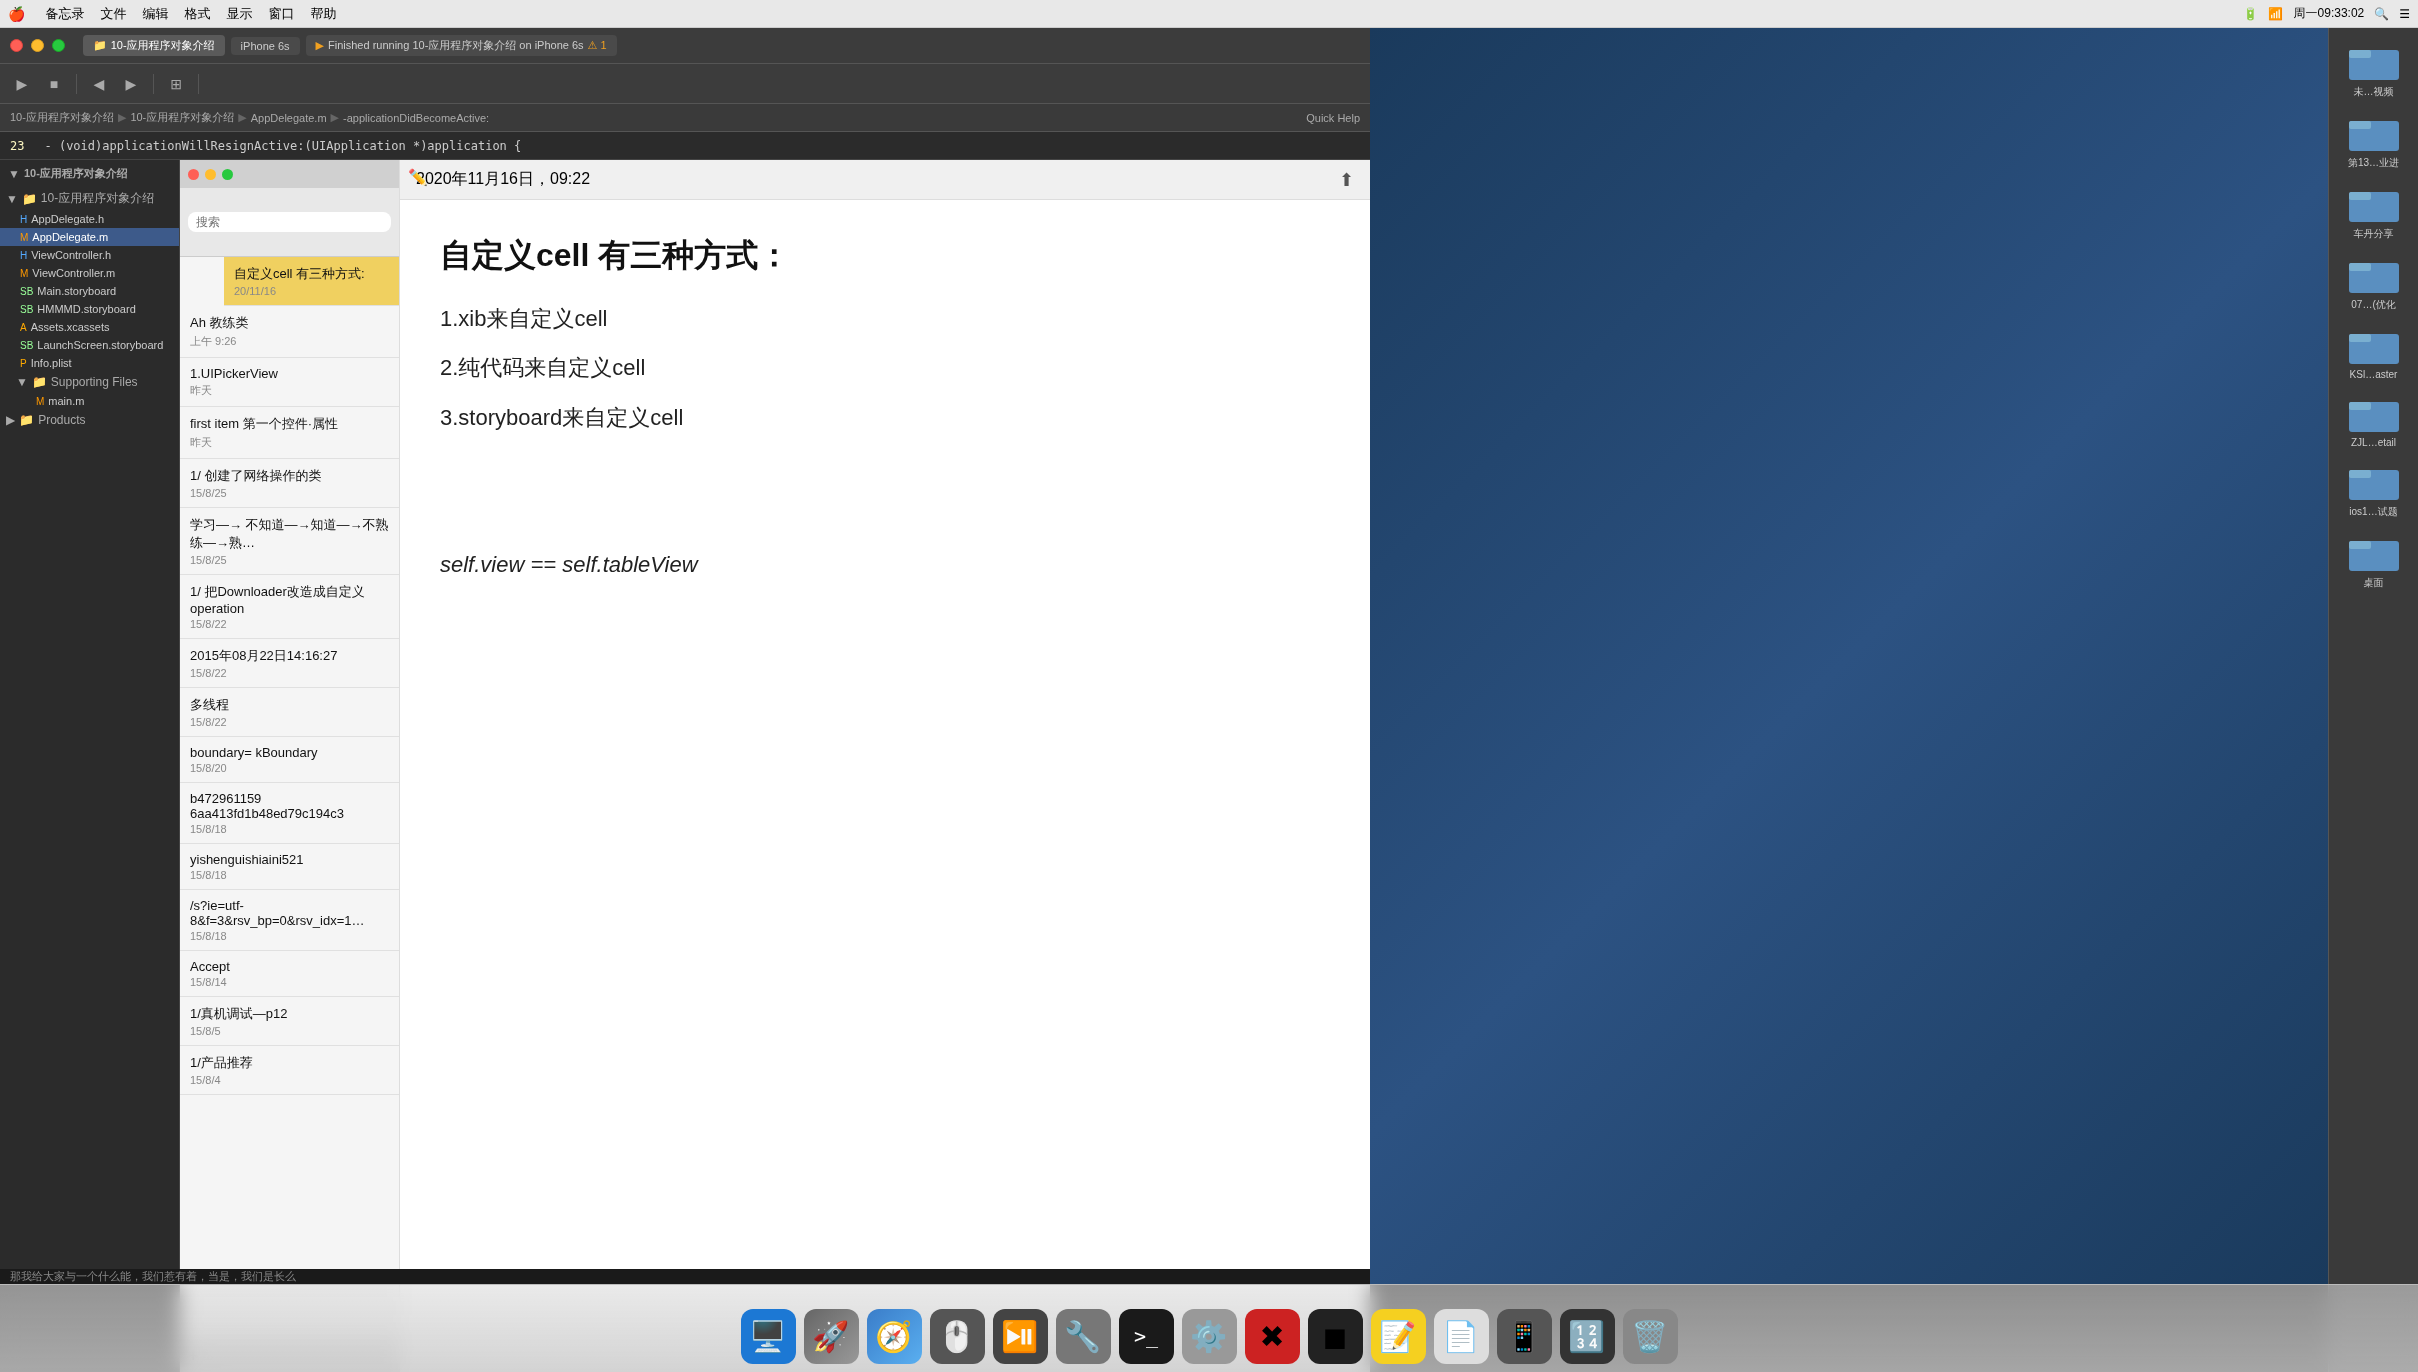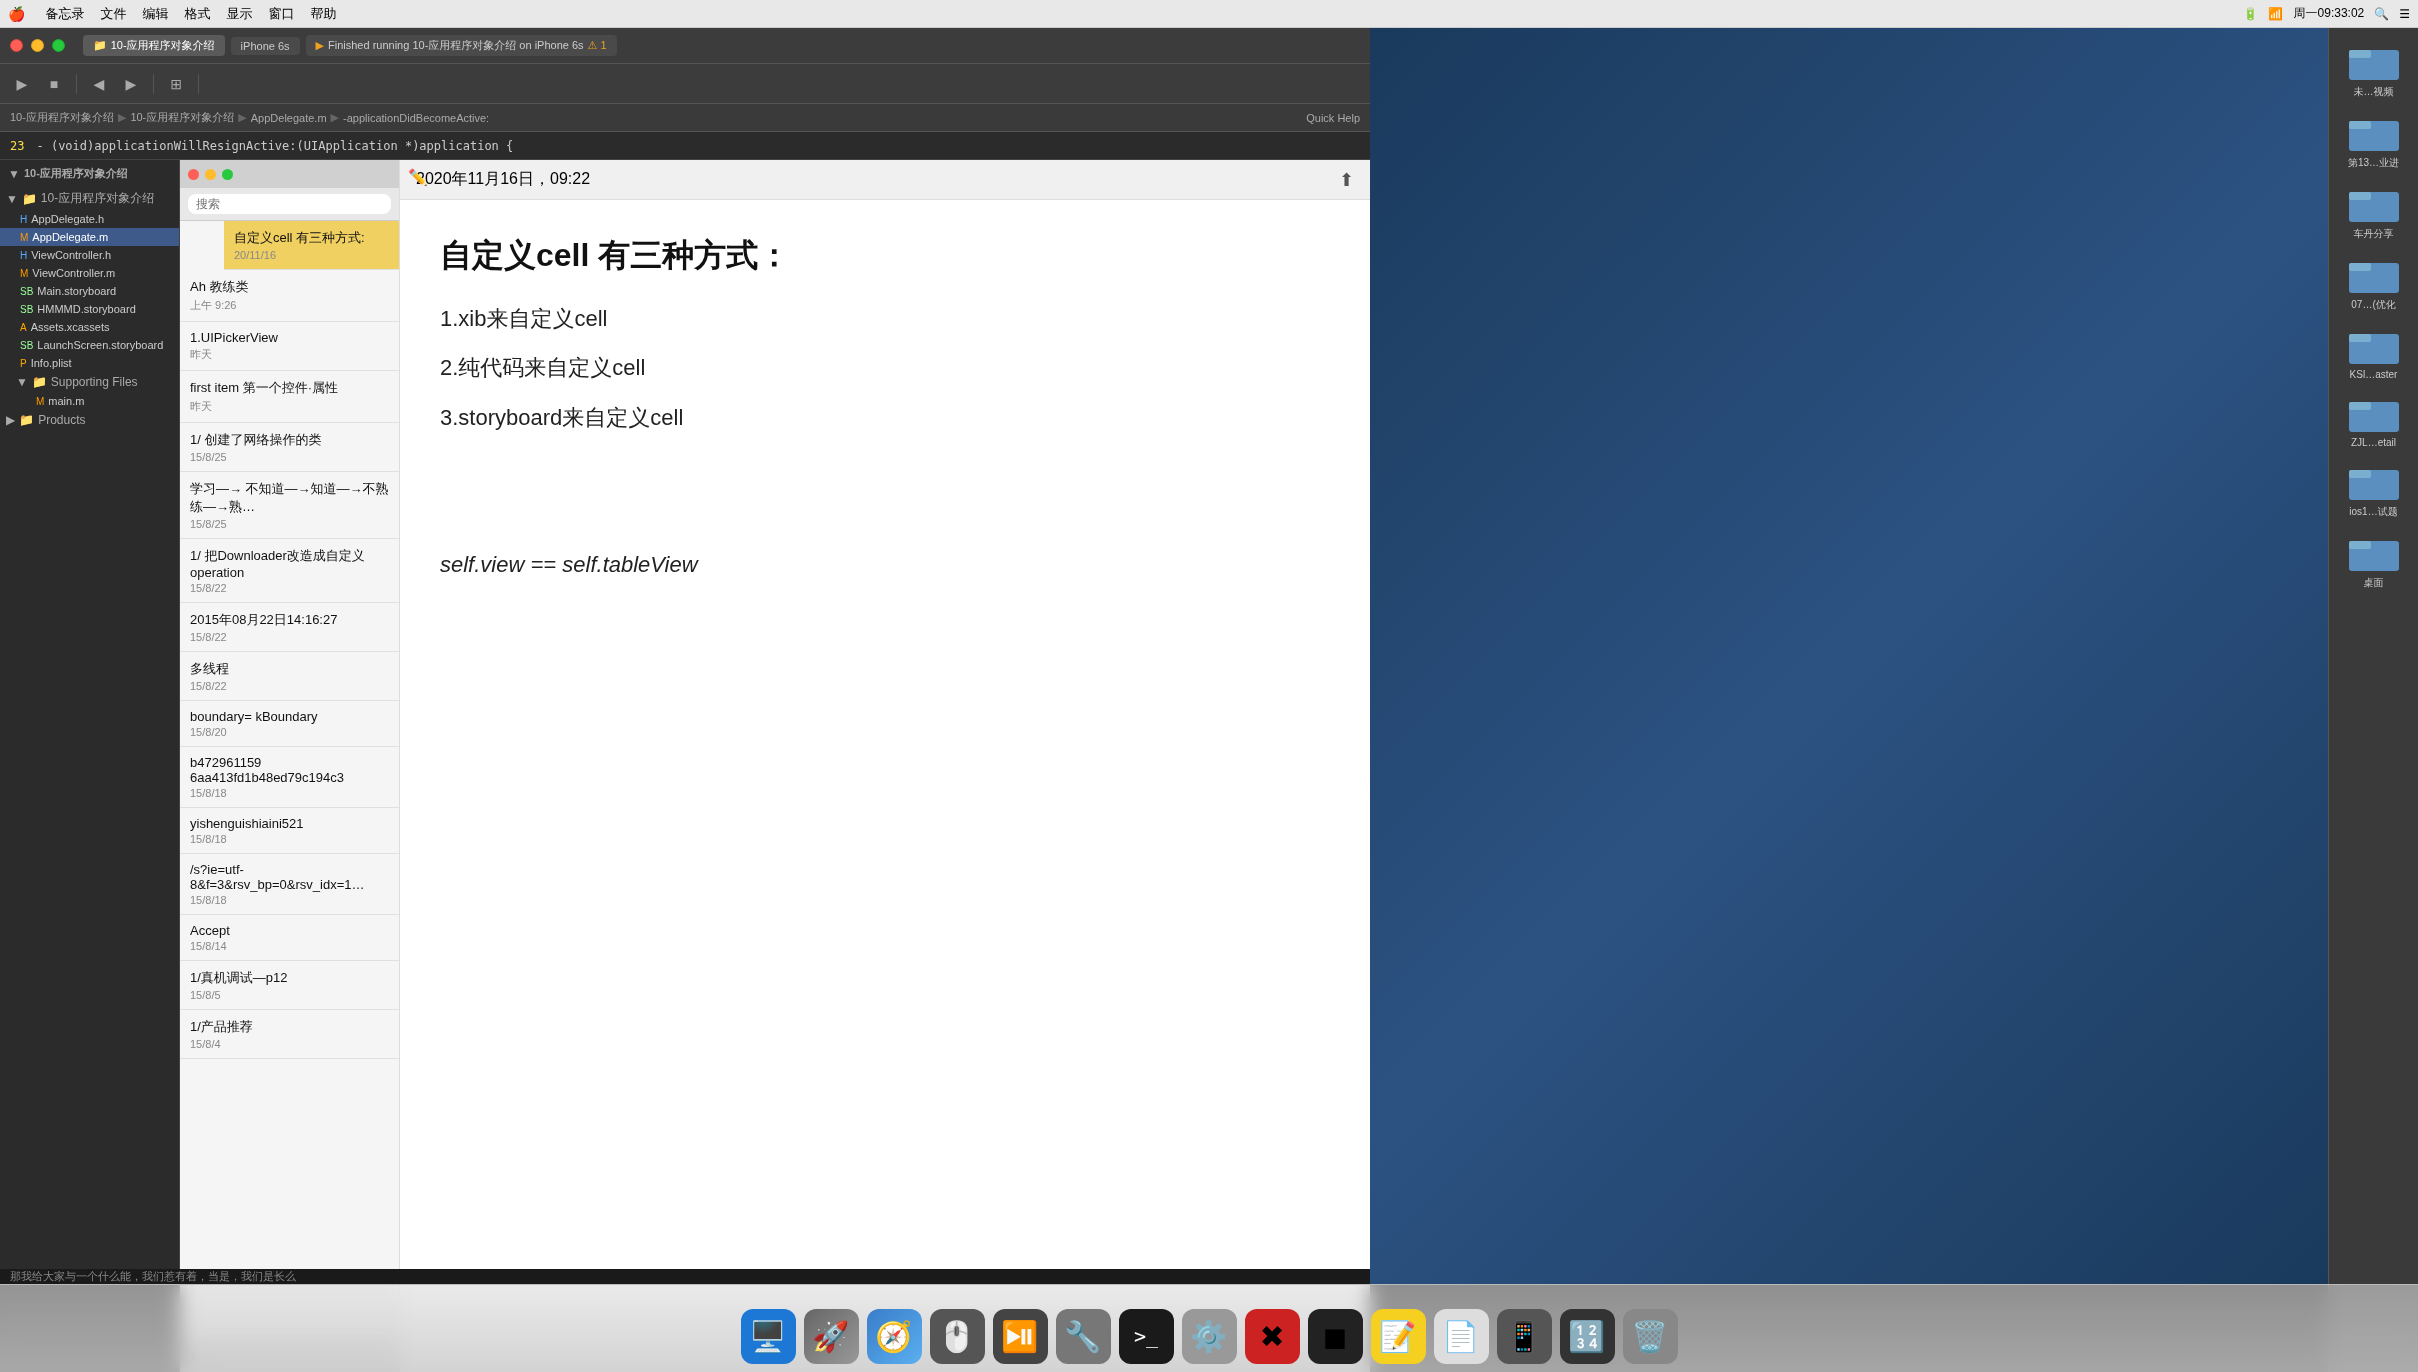--- a/index.html
+++ b/index.html
@@ -128,21 +128,21 @@
       height: 28px;
       background: #2b2b2b;
       display: flex;
       align-items: center;
       padding: 0 10px;
       font-size: 12px;
       color: #ccc;
       font-family: "Menlo", monospace;
       border-bottom: 1px solid #444;
     }
-    .line-num { color: #fde047; margin-right: 12px; }
+    .line-num { color: #fef9c3; margin-right: 20px; }
 
     
     .content-area {
       display: flex;
       flex: 1;
       overflow: hidden;
     }
 
     
     .file-nav {
@@ -204,21 +204,21 @@
       align-items: center;
       padding: 0 8px;
       gap: 6px;
     }
     .notes-traffic { width: 11px; height: 11px; border-radius: 50%; }
     .notes-red { background: #ff5f56; }
     .notes-yellow { background: #ffbd2e; }
     .notes-green { background: #27c93f; }
 
     .notes-search {
-      padding: 6px 8px;
+      padding: 24px 8px;
       background: #e8e8e8;
       border-bottom: 1px solid #ccc;
     }
     .notes-search input {
       width: 100%;
       padding: 3px 8px;
       border-radius: 8px;
       border: none;
       background: #fff;
       font-size: 12px;

